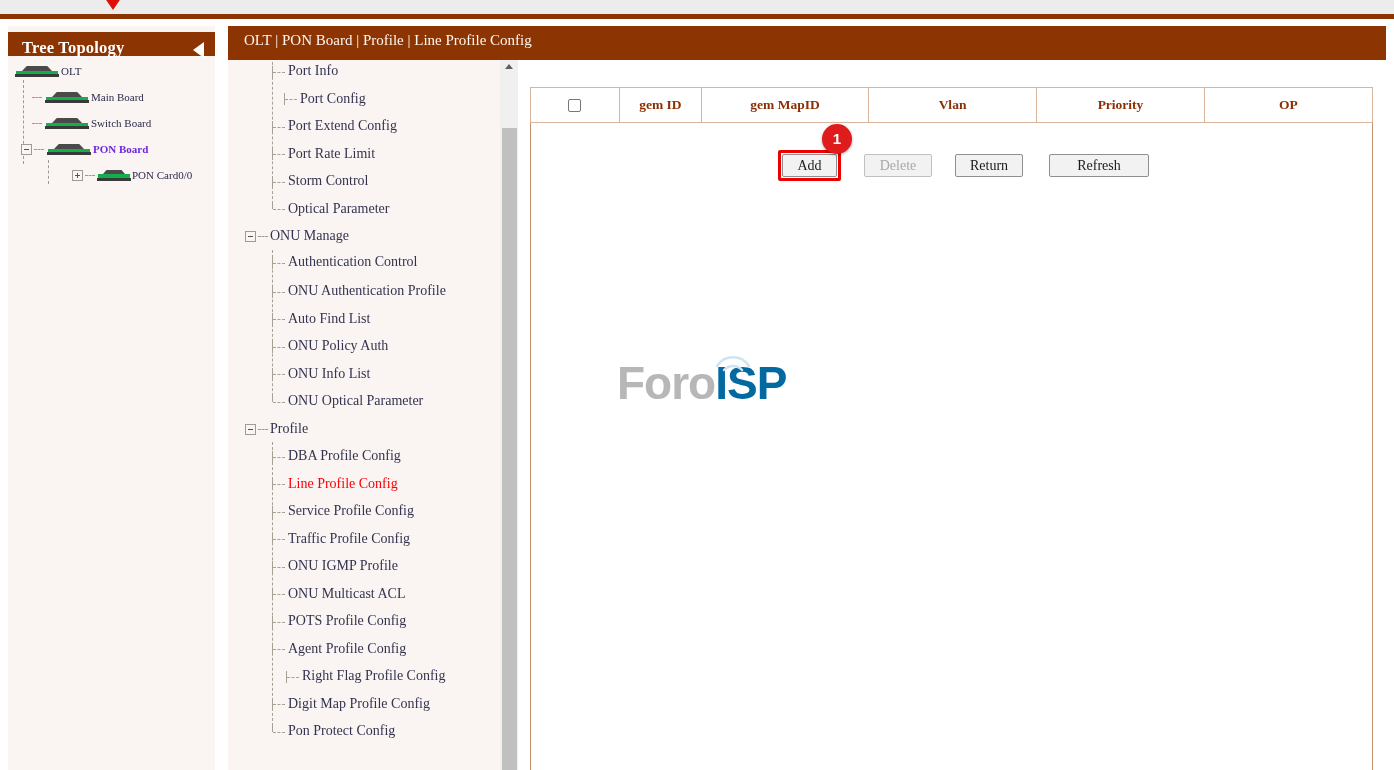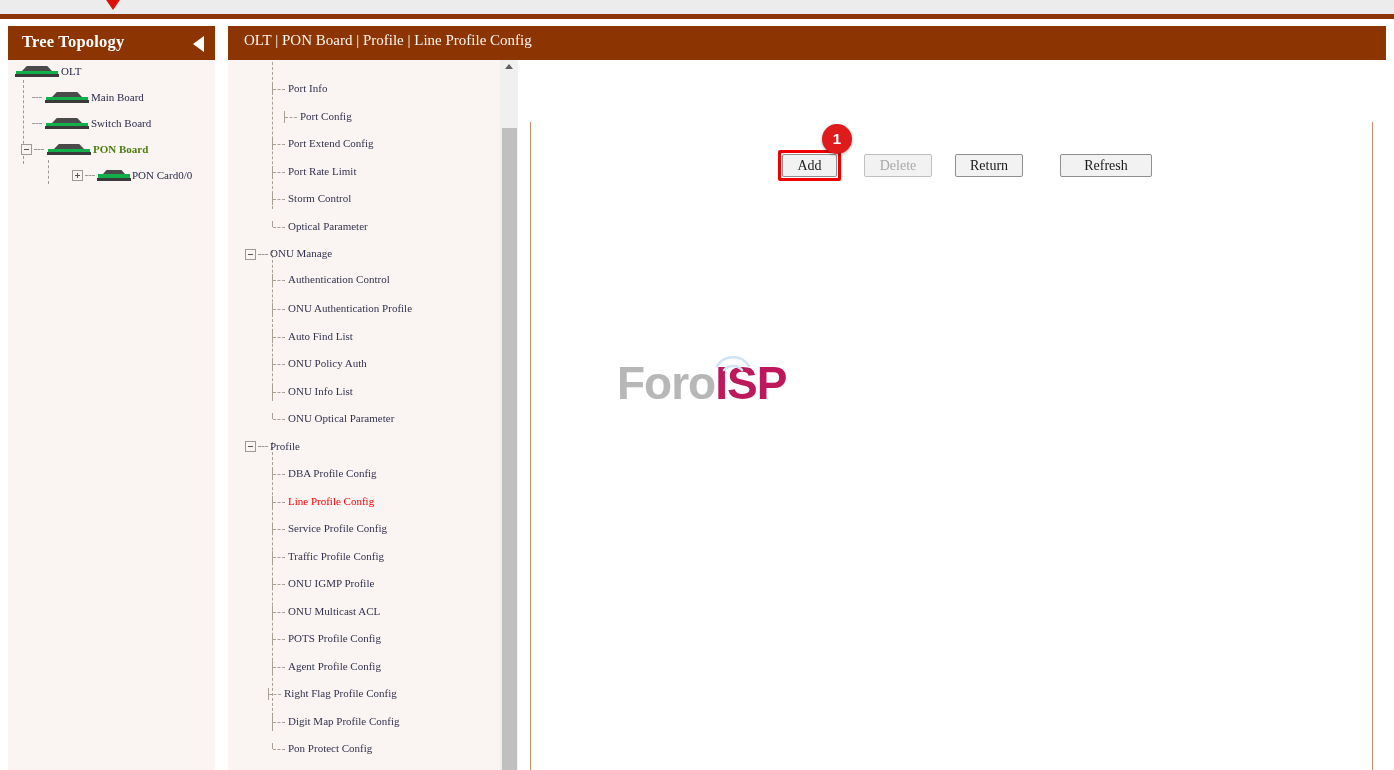--- a/index.html
+++ b/index.html
@@ -27,42 +27,42 @@
     position: absolute; left: 0; top: 14px; width: 1394px; height: 5px;
     background: #8c3503;
   }
 
   
   #tree-panel {
     position: absolute; left: 8px; top: 26px; width: 207px; height: 744px;
     background: #faf5f2;
   }
   #tree-header {
-    position: absolute; left: 0; top: 0; width: 207px; height: 34px;
+    position: absolute; left: 0; top: 6px; width: 207px; height: 24px;
     background: #8c3503;
     color: #ffffff;
   }
   #tree-header-title {
     position: absolute; left: 14px; top: 6px;
     font-size: 16.5px; font-weight: bold; color: #ffffff;
     letter-spacing: .2px;
   }
   #tree-collapse-arrow {
     position: absolute; right: 11px; top: 10px;
     width: 0; height: 0;
     border-top: 8px solid transparent;
     border-bottom: 8px solid transparent;
     border-right: 11px solid #ffffff;
     cursor: pointer;
   }
   #tree-body { position: absolute; left: 0; top: 34px; width: 207px; height: 710px; }
 
   .tnode { position: absolute; white-space: nowrap; font-size: 11px; color: #2a2a4a; }
   .tnode .tlabel { vertical-align: middle; }
-  .tnode .tlabel.red { color: #4d7c0f; font-weight: bold; }
+  .tnode .tlabel.red { color: #6d28d9; font-weight: bold; }
 
   
   .board-ico {
     display: inline-block; position: relative;
     width: 46px; height: 13px; vertical-align: middle; margin-right: 1px;
   }
   .board-ico .bi-top {
     position: absolute; left: 8px; top: 1px; width: 30px; height: 5px;
     background: #4a4a4a;
     clip-path: polygon(16% 0, 84% 0, 100% 100%, 0 100%);
@@ -102,21 +102,21 @@
 
   
   #menu-panel {
     position: absolute; left: 228px; top: 58px; width: 290px; height: 712px;
     background: #faf5f2;
     overflow: hidden;
   }
   #menu-list { position: absolute; left: 0; top: 0; width: 274px; }
   .mnode {
     position: absolute; white-space: nowrap;
-    font-size: 11px; color: #33334f; cursor: pointer; margin-top: 19px;
+    font-size: 14px; color: #33334f; cursor: pointer;
   }
   .mnode.group { color: #33334f; }
   .mnode.active .mlabel { color: #fb0007; }
   .mnode .tee {
     display: inline-block; position: relative; width: 16px; height: 12px; vertical-align: middle;
   }
   .mnode .tee::before {
     content: ""; position: absolute; left: 0; top: 0; bottom: 0; border-left: 1px solid #a8a095;
   }
   .mnode .tee::after {
@@ -211,21 +211,21 @@
     font-size: 14px;
     cursor: pointer;
     padding: 0 10px;
     line-height: 21px;
     text-align: center;
   }
   .btn.disabled { color: #a9a9a9; border-color: #c0c0c0; background: #f2f2f2; cursor: default; }
   #btn-add { left: 252px; width: 55px; }
   #btn-delete { left: 334px; width: 68px; }
   #btn-return { left: 425px; width: 68px; }
-  #btn-refresh { left: 530px; width: 92px; }
+  #btn-refresh { left: 519px; width: 100px; }
 
   #add-highlight {
     position: absolute; left: 248px; top: -4px; width: 63px; height: 31px;
     border: 3px solid #ee0000;
     border-radius: 2px;
     pointer-events: none;
   }
   #step-badge {
     position: absolute; left: 292px; top: -30px;
     width: 30px; height: 30px; border-radius: 50%;
@@ -241,21 +241,21 @@
     position: absolute; left: 98px; top: 296px;
     width: 200px; height: 70px;
     pointer-events: none;
   }
   #wm-text {
     position: absolute; left: 0; top: 0;
     font-family: "Liberation Sans", sans-serif;
     font-size: 46px; font-weight: bold; letter-spacing: -1px;
   }
   #wm-foro { color: #b7b7b7; }
-  #wm-isp { color: #be185d; }
+  #wm-isp { color: #0369a1; }
   #wm-arc {
     position: absolute; left: 96px; top: -4px; width: 40px; height: 22px;
   }
 </style>
 </head>
 <body>
 
 <div id="top-strip">
   <div id="top-cursor-marker"></div>
 </div>
@@ -314,39 +314,54 @@
       <div class="mnode" style="top: 335px; left: 44px;"><span class="tee last"></span><span class="mlabel">ONU Optical Parameter</span></div>
       <div class="mnode group" style="top: 362.5px; left: 17px;"><span class="exp-box"></span><span class="dash-lead"></span><span class="mlabel">Profile</span></div>
       <div class="mnode" style="top: 390px; left: 44px;"><span class="tee"></span><span class="mlabel">DBA Profile Config</span></div>
       <div class="mnode active" style="top: 417.5px; left: 44px;"><span class="tee"></span><span class="mlabel">Line Profile Config</span></div>
       <div class="mnode" style="top: 445px; left: 44px;"><span class="tee"></span><span class="mlabel">Service Profile Config</span></div>
       <div class="mnode" style="top: 472.5px; left: 44px;"><span class="tee"></span><span class="mlabel">Traffic Profile Config</span></div>
       <div class="mnode" style="top: 500px; left: 44px;"><span class="tee"></span><span class="mlabel">ONU IGMP Profile</span></div>
       <div class="mnode" style="top: 527.5px; left: 44px;"><span class="tee"></span><span class="mlabel">ONU Multicast ACL</span></div>
       <div class="mnode" style="top: 555px; left: 44px;"><span class="tee"></span><span class="mlabel">POTS Profile Config</span></div>
       <div class="mnode" style="top: 582.5px; left: 44px;"><span class="tee"></span><span class="mlabel">Agent Profile Config</span></div>
-      <div class="mnode" style="top: 610px; left: 40px; text-align: right;"><span class="tee"></span><span class="mlabel">Right Flag Profile Config</span></div>
+      <div class="mnode" style="top: 610px; left: 58px; text-align: right;"><span class="tee"></span><span class="mlabel">Right Flag Profile Config</span></div>
       <div class="mnode" style="top: 637.5px; left: 44px;"><span class="tee"></span><span class="mlabel">Digit Map Profile Config</span></div>
       <div class="mnode" style="top: 665px; left: 44px;"><span class="tee last"></span><span class="mlabel">Pon Protect Config</span></div>
     </div>
 </div>
 
 <div id="menu-scrollbar">
   <div id="menu-sb-up"></div>
   <div id="menu-sb-thumb"></div>
 </div>
 
 <div id="content-header">
   <div id="breadcrumb">OLT | PON Board | Profile | Line Profile Config</div>
 </div>
 
 <div id="content-body">
 
   <div id="table-frame"></div>
 
+  <table id="data-table">
+    <thead>
+      <tr>
+        <th class="col-check">
+          <span class="hdr-checkbox"></span>
+        </th>
+        <th class="col-gemid">gem ID</th>
+        <th class="col-gemmap">gem MapID</th>
+        <th class="col-vlan">Vlan</th>
+        <th class="col-prio">Priority</th>
+        <th class="col-op">OP</th>
+      </tr>
+    </thead>
+    <tbody></tbody>
+  </table>
 
   <div id="button-row">
     <div class="btn" id="btn-add">Add</div>
     <div class="btn disabled" id="btn-delete">Delete</div>
     <div class="btn" id="btn-return">Return</div>
     <div class="btn" id="btn-refresh">Refresh</div>
     <div id="add-highlight"></div>
     <div id="step-badge">1</div>
   </div>
 

